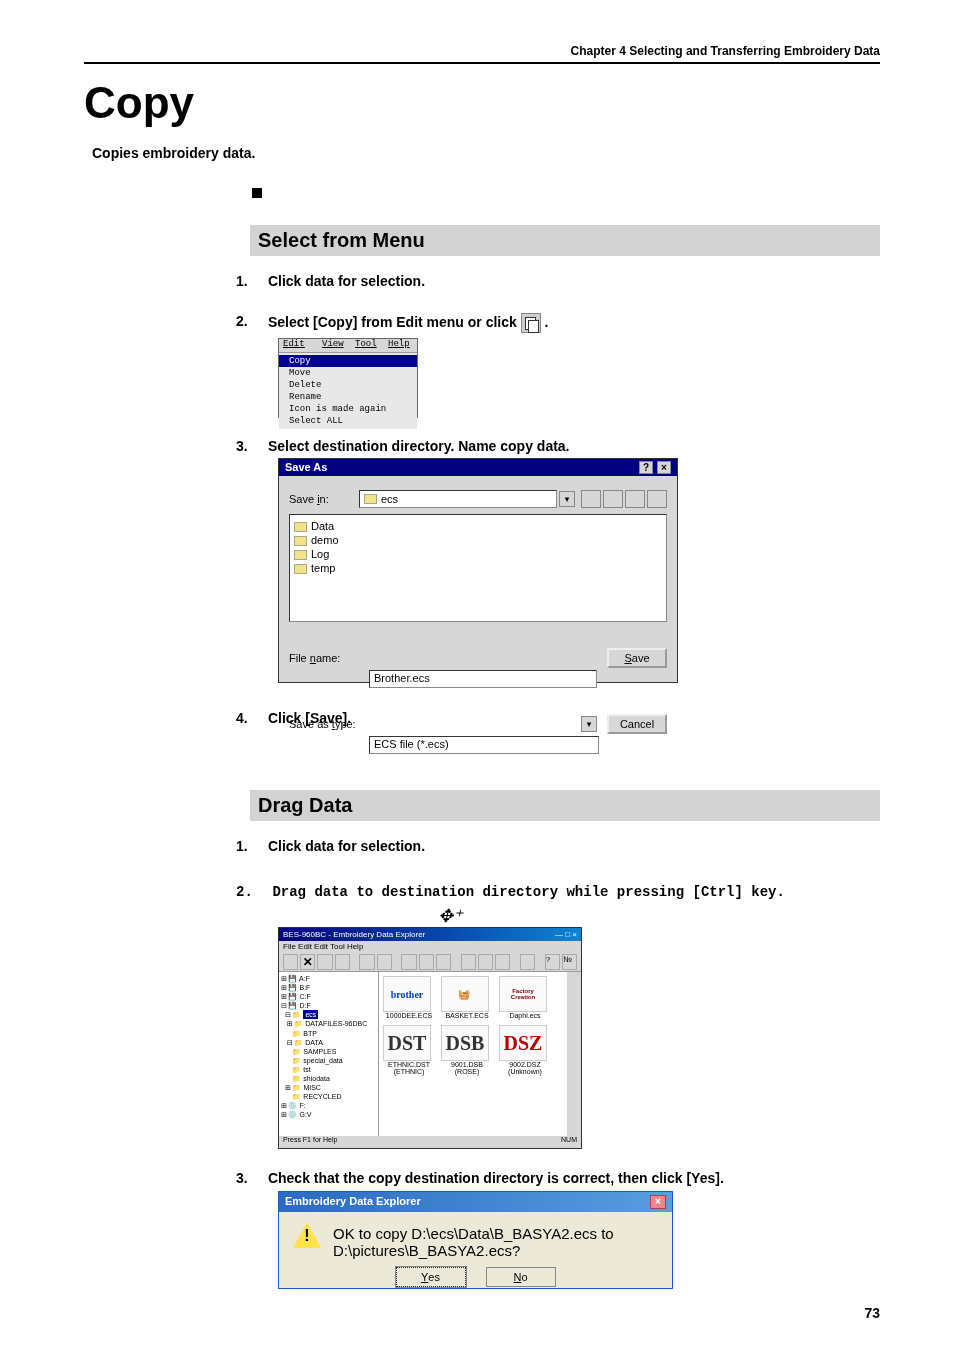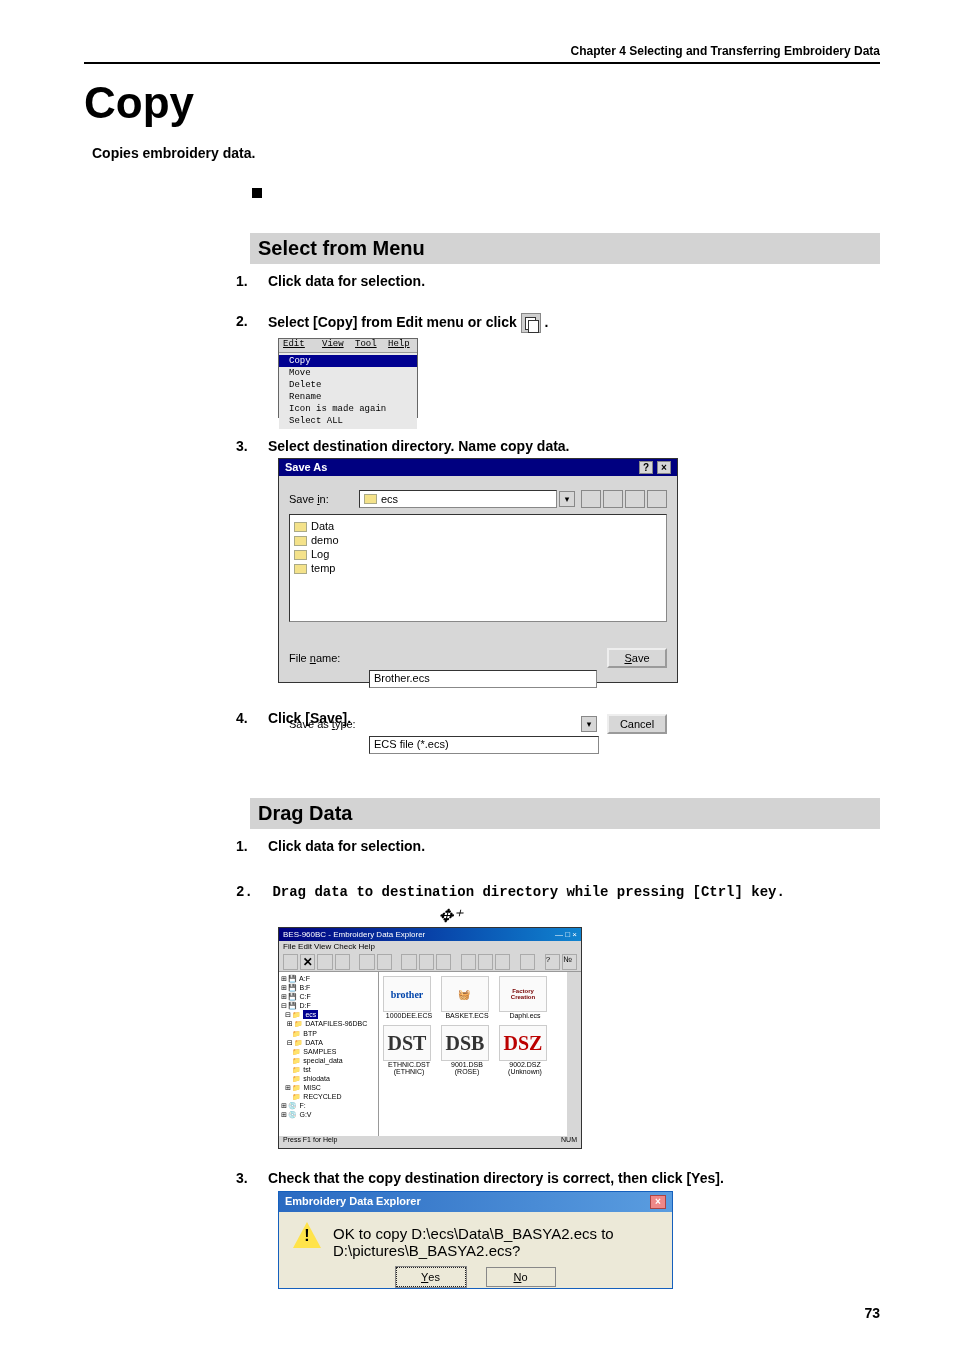--- a/index.html
+++ b/index.html
@@ -56,21 +56,20 @@
     background: #000;
   }
   .section-head {
     background: #d3d3d3;
     font-size: 20px;
     font-weight: bold;
     padding: 4px 8px;
     margin-left: 166px;
     margin-right: 0;
     width: 630px;
-    margin-top: 8px;
   }
   .section-head.first {
     position: absolute;
     top: 225px;
     left: 84px;
   }
   .section-head.second {
     position: absolute;
     top: 790px;
     left: 84px;
@@ -605,21 +604,21 @@
   <span class="step-text">Drag data to destination directory while pressing [Ctrl] key.</span>
 </div>
 
 <div class="cursor-icon">✥⁺</div>
 
 <div class="explorer">
   <div class="explorer-title">
     <span>BES-960BC - Embroidery Data Explorer</span>
     <span>— □ ×</span>
   </div>
-  <div class="explorer-menubar">File  Edit  View  Check  Help</div>
+  <div class="explorer-menubar">File  Edit  Edit  Tool  Help</div>
   <div class="explorer-toolbar">
     <span class="tb-btn"></span>
     <span class="tb-btn tb-x">✕</span>
     <span class="tb-btn"></span>
     <span class="tb-btn"></span>
     <span style="width:6px;"></span>
     <span class="tb-btn"></span>
     <span class="tb-btn"></span>
     <span style="width:6px;"></span>
     <span class="tb-btn"></span>

